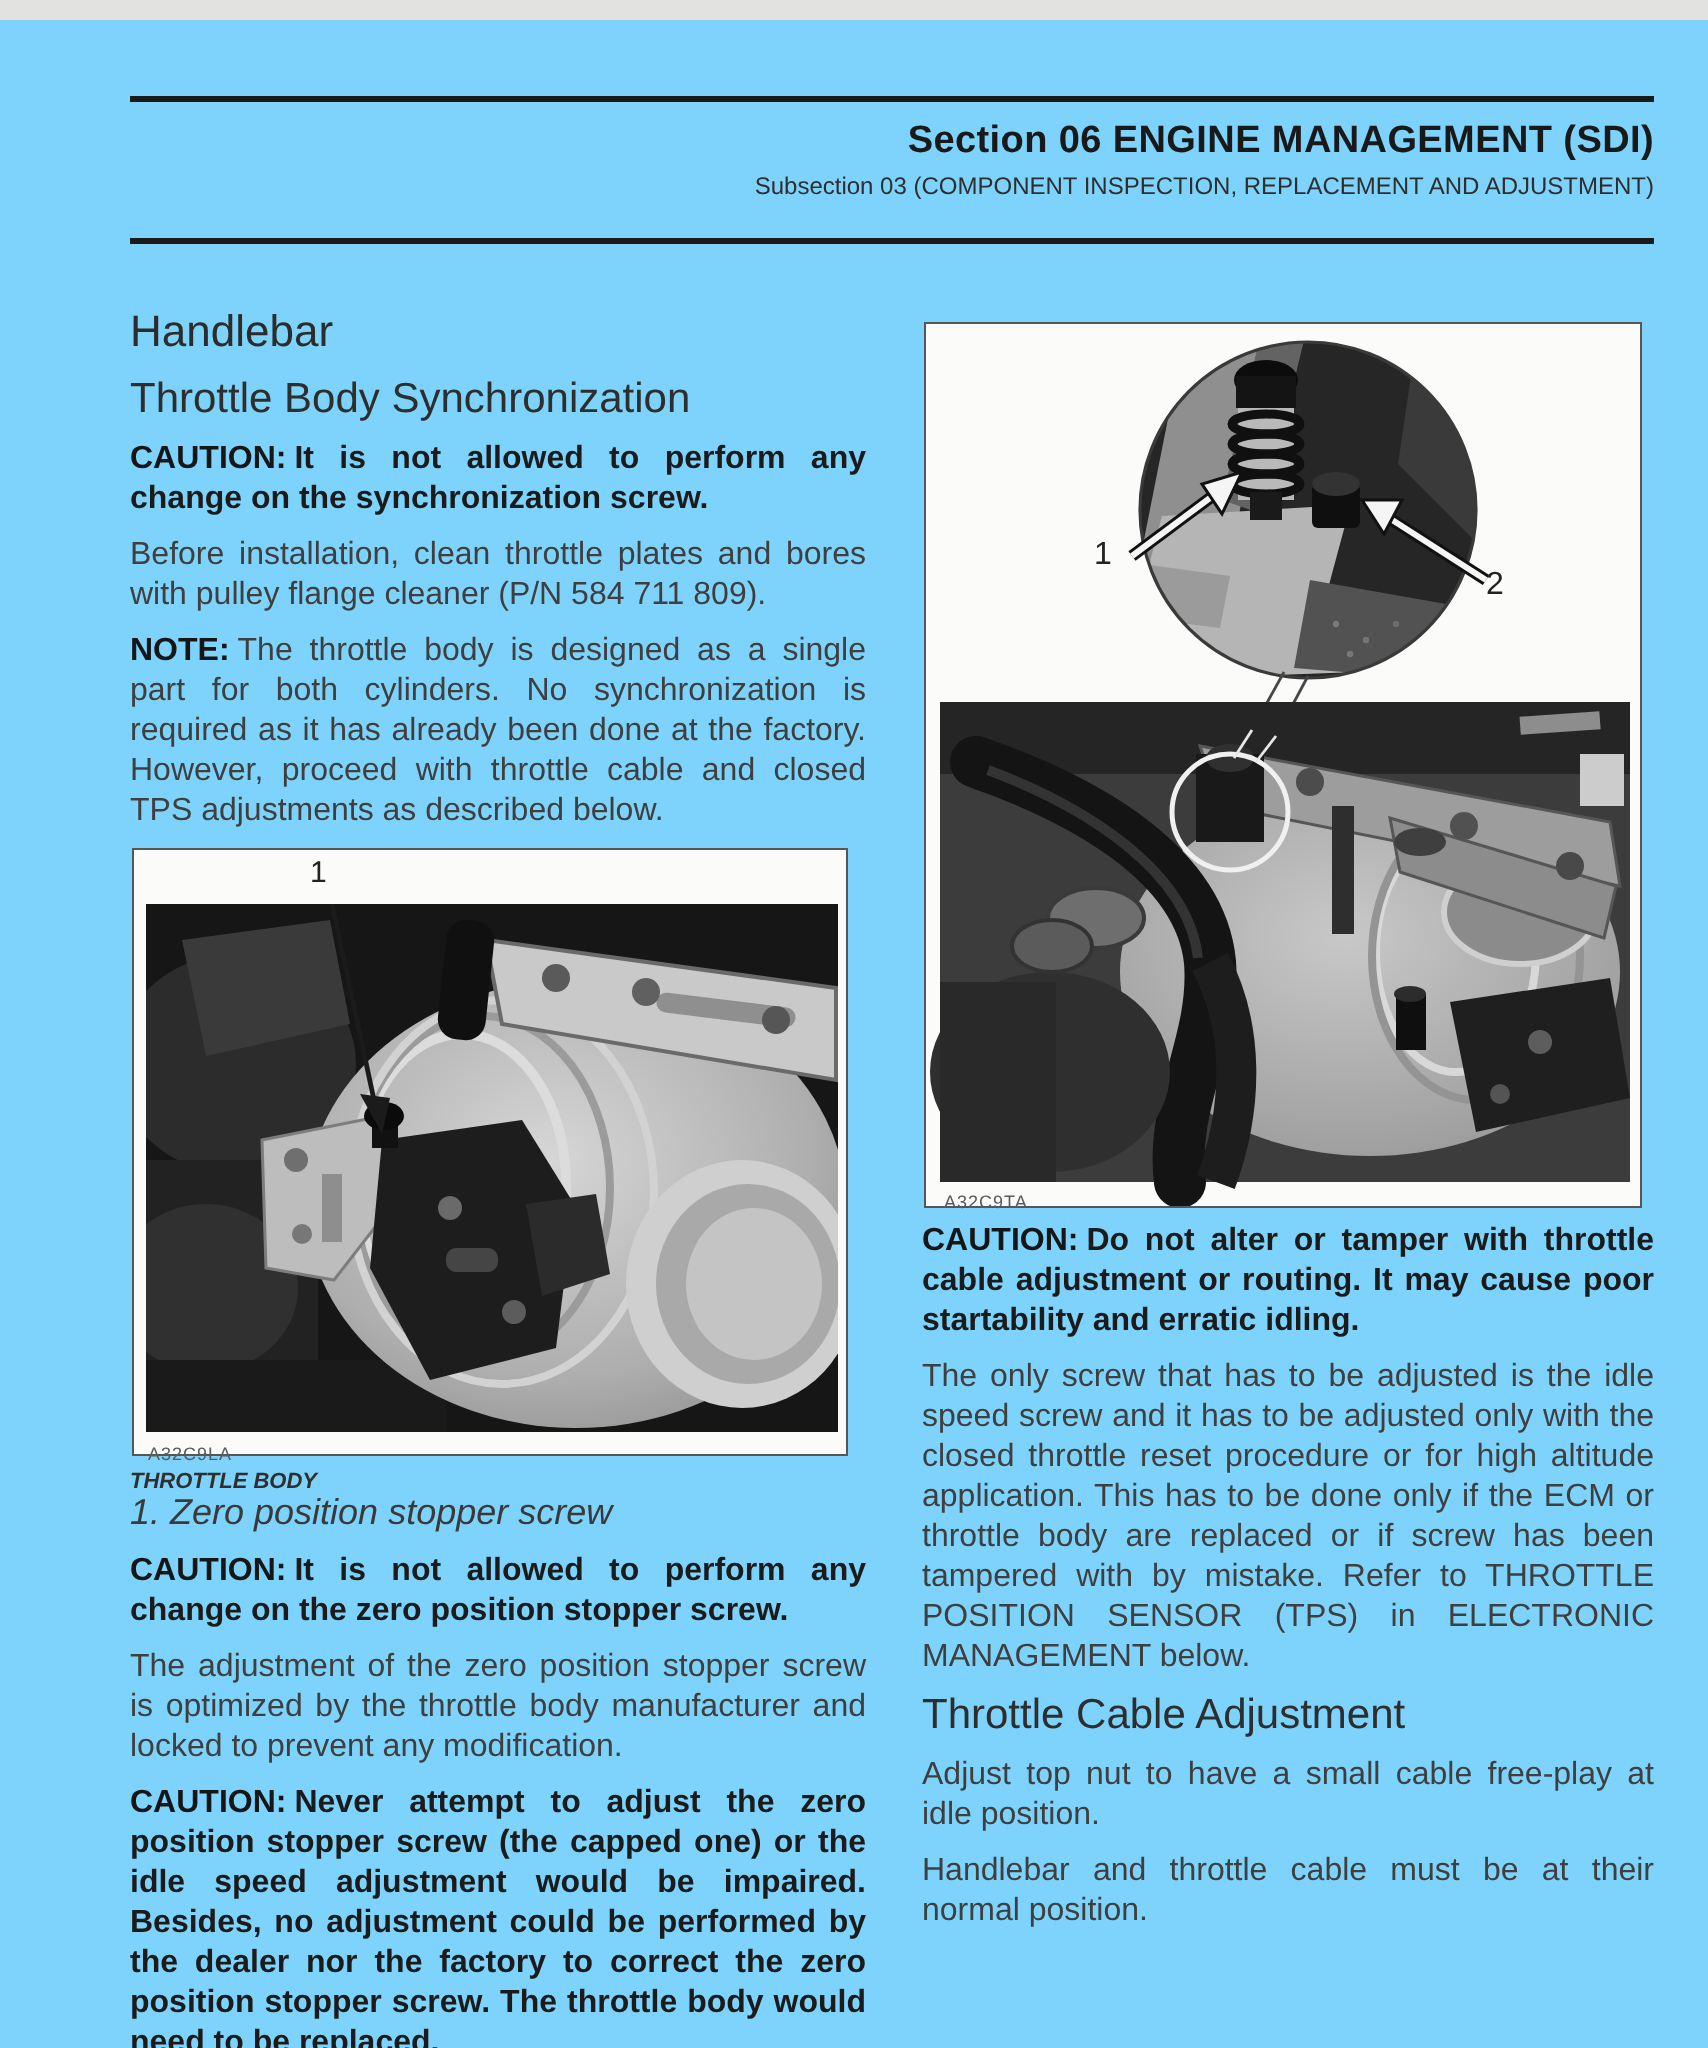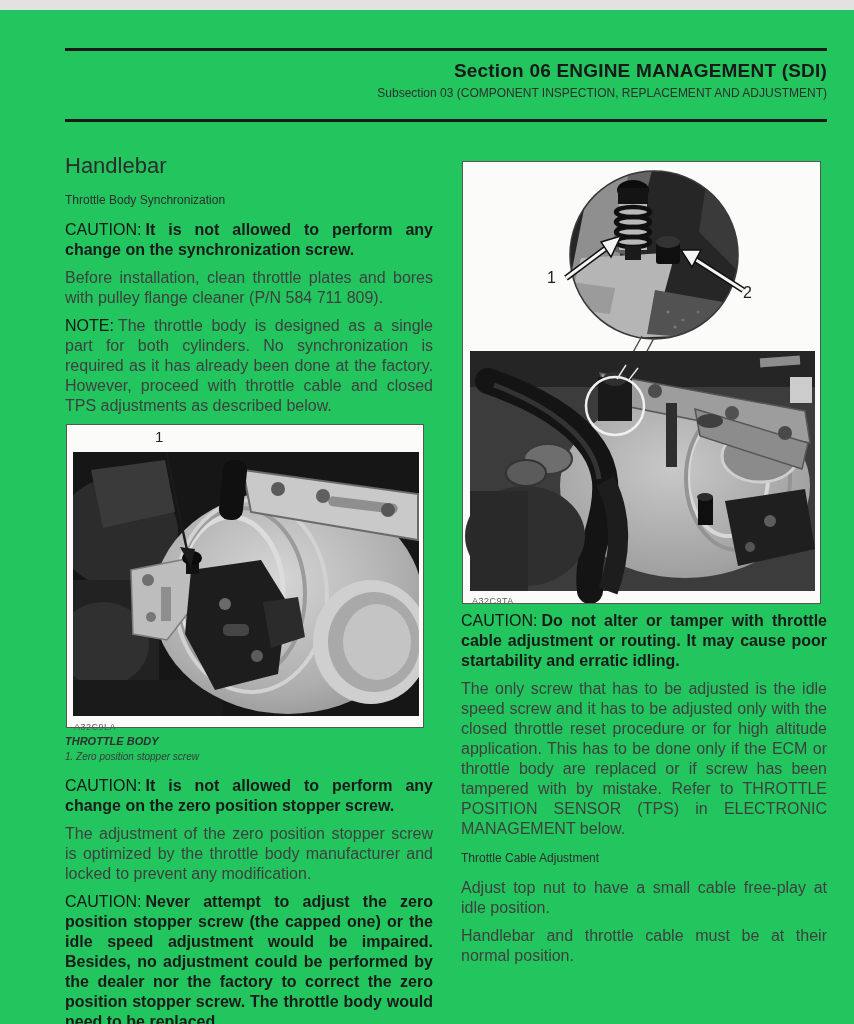--- a/index.html
+++ b/index.html
@@ -1,47 +1,47 @@
 <!DOCTYPE html>
 <html><head>
 <meta charset="utf-8">
 <style>
   html,body{margin:0;padding:0;background:#e8e8e6;}
   .page{
     position:relative;width:854px;height:1024px;overflow:hidden;
-    background:#22c55e;
+    background:#7dd3fc;
     font-family:"Liberation Sans","DejaVu Sans",sans-serif;
     color:#3f3f3f;
   }
   .top-strip{position:absolute;top:0;left:0;width:854px;height:10px;background:#e2e2e0;}
   .rule{position:absolute;left:65px;width:762px;height:3px;background:#1a1a1a;}
   .rule-top{top:48px;}
   .rule-bottom{top:119px;}
   .hdr1{position:absolute;top:60px;right:27px;font-size:19px;font-weight:bold;color:#191919;letter-spacing:.2px;white-space:nowrap;}
   .hdr2{position:absolute;top:86px;right:27px;font-size:12px;color:#2e2e2e;white-space:nowrap;}
 
   .col{position:absolute;font-size:16px;line-height:20px;text-align:justify;}
   .col-left{left:65px;top:153px;width:368px;}
   .col-right{left:461px;top:161px;width:366px;}
 
   .h-main{font-size:22px;line-height:26px;color:#2c2c2c;margin:0 0 10px 0;text-align:left;font-weight:normal;}
-  .h-sub{font-size:12px;line-height:22px;color:#2e2e2e;margin:0 0 9px 0;text-align:left;font-weight:normal;}
+  .h-sub{font-size:21px;line-height:22px;color:#2e2e2e;margin:0 0 9px 0;text-align:left;font-weight:normal;}
   p{margin:0 0 8px 0;}
   p.caution{font-weight:bold;color:#1b1b1b;}
-  .plbl{font-weight:normal;color:#161616;margin-right:4px;}
+  .plbl{font-weight:bold;color:#161616;margin-right:4px;}
 
   .fig{position:relative;border:1px solid #565656;background:#fbfbfa;}
   .fig-left{width:356px;height:302px;margin:3px 0 6px 1px;}
   .fig-right{width:357px;height:441px;margin:0 0 7px 1px;}
   .fig svg.photo-svg{position:absolute;display:block;}
   .callout{position:absolute;font-size:15px;color:#222;font-style:normal;}
   .photo-id{position:absolute;font-size:9px;color:#5a5a5a;letter-spacing:.5px;font-style:normal;}
 
   .figcap-title{font-style:italic;font-weight:bold;font-size:11px;line-height:15px;color:#2f2f2f;text-align:left;margin:2px 0 0 0;}
-  .figcap-item{font-style:italic;font-size:10px;line-height:15px;color:#3a3a3a;text-align:left;margin:0 0 12px 0;}
+  .figcap-item{font-style:italic;font-size:18px;line-height:15px;color:#3a3a3a;text-align:left;margin:0 0 12px 0;}
   .legend{margin:2px 0 12px 0;text-align:left;}
   .legend div{font-style:italic;font-size:12.5px;line-height:15px;color:#3a3a3a;}
 </style>
 </head>
 <body>
 
 <div class="page">
   <div class="top-strip"></div>
 
   <div class="rule rule-top"></div>

